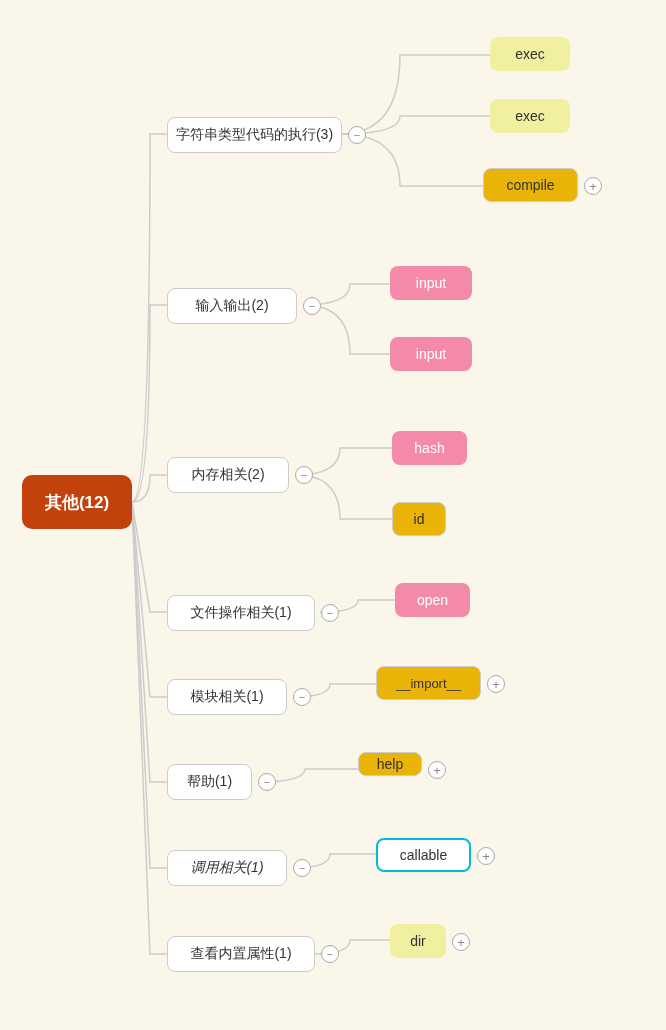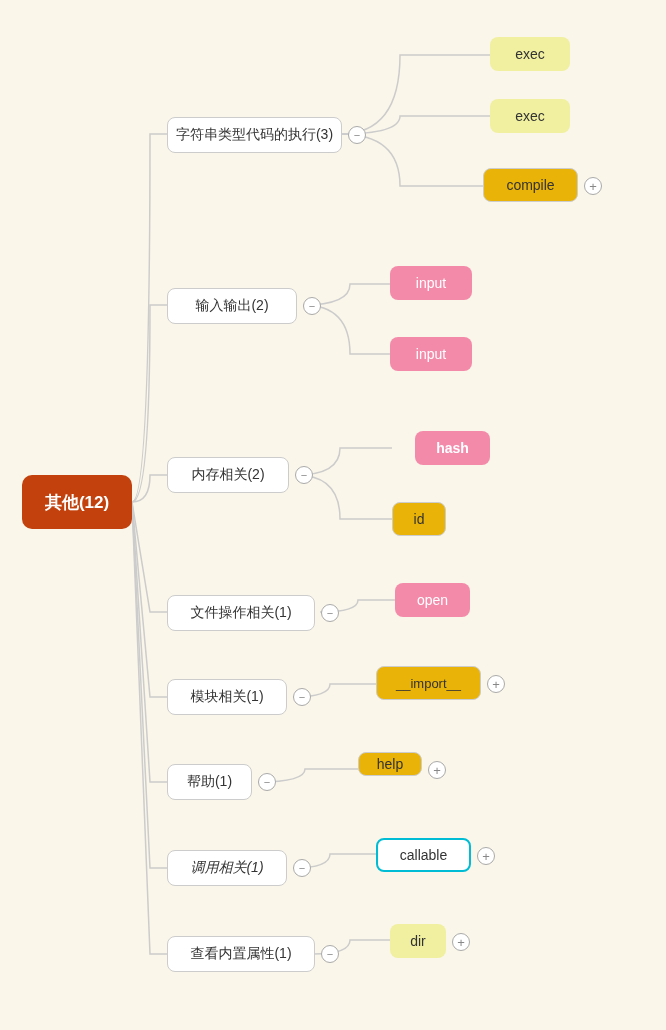--- a/index.html
+++ b/index.html
@@ -206,21 +206,21 @@
     <span>input</span>
   </div>
 
   <div class="node node-category" style="top:457px; left:167px; width:122px; height:36px;">
     <span>内存相关(2)</span>
   </div>
   <div class="circle-btn" style="top:466px; left:295px;">
     <span>−</span>
   </div>
 
-  <div class="node node-leaf leaf-pink" style="top:431px; left:415px; width:75px; height:34px;font-weight:bold;">
+  <div class="node node-leaf leaf-pink" style="top:431px; left:392px; width:75px; height:34px;">
     <span>hash</span>
   </div>
 
   <div class="node node-leaf leaf-white" style="top:502px; left:392px; width:54px; height:34px;">
     <span>id</span>
   </div>
 
   <div class="node node-category" style="top:595px; left:167px; width:148px; height:36px;">
     <span>文件操作相关(1)</span>
   </div>

